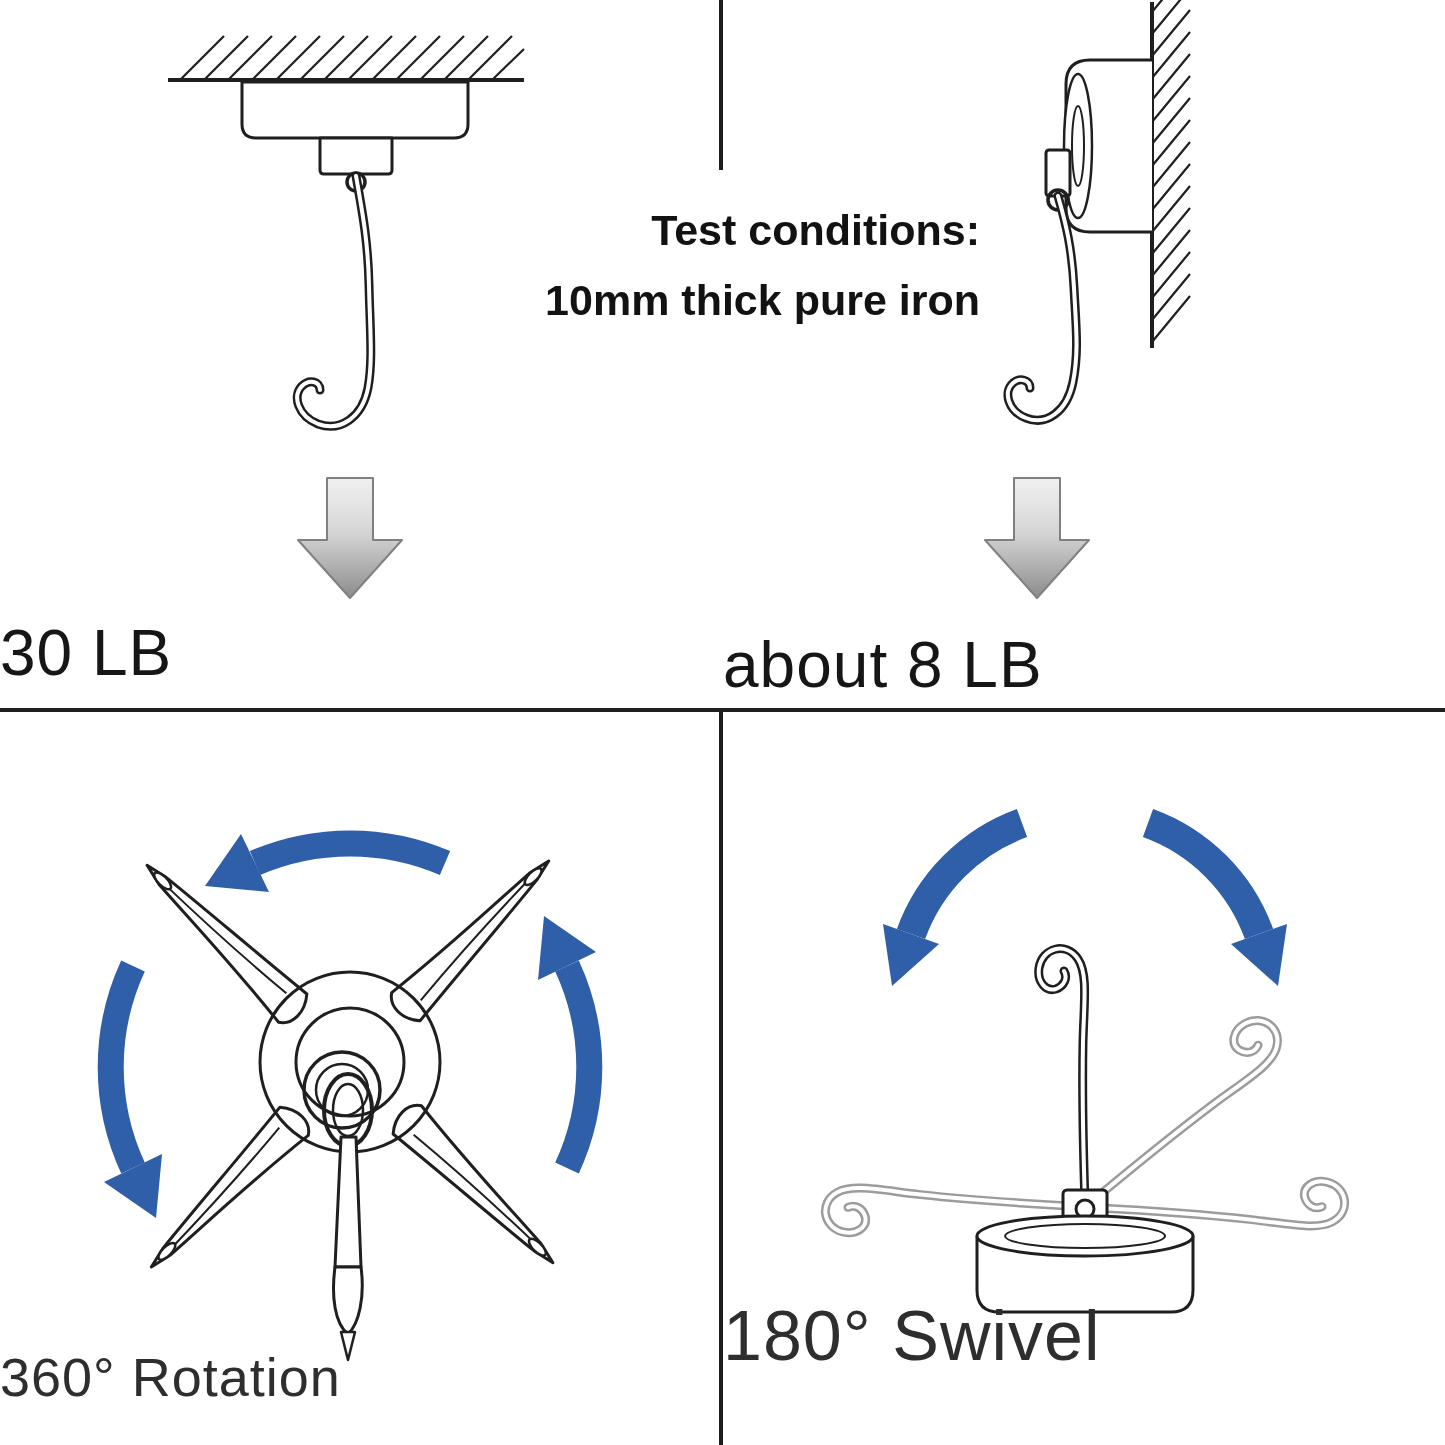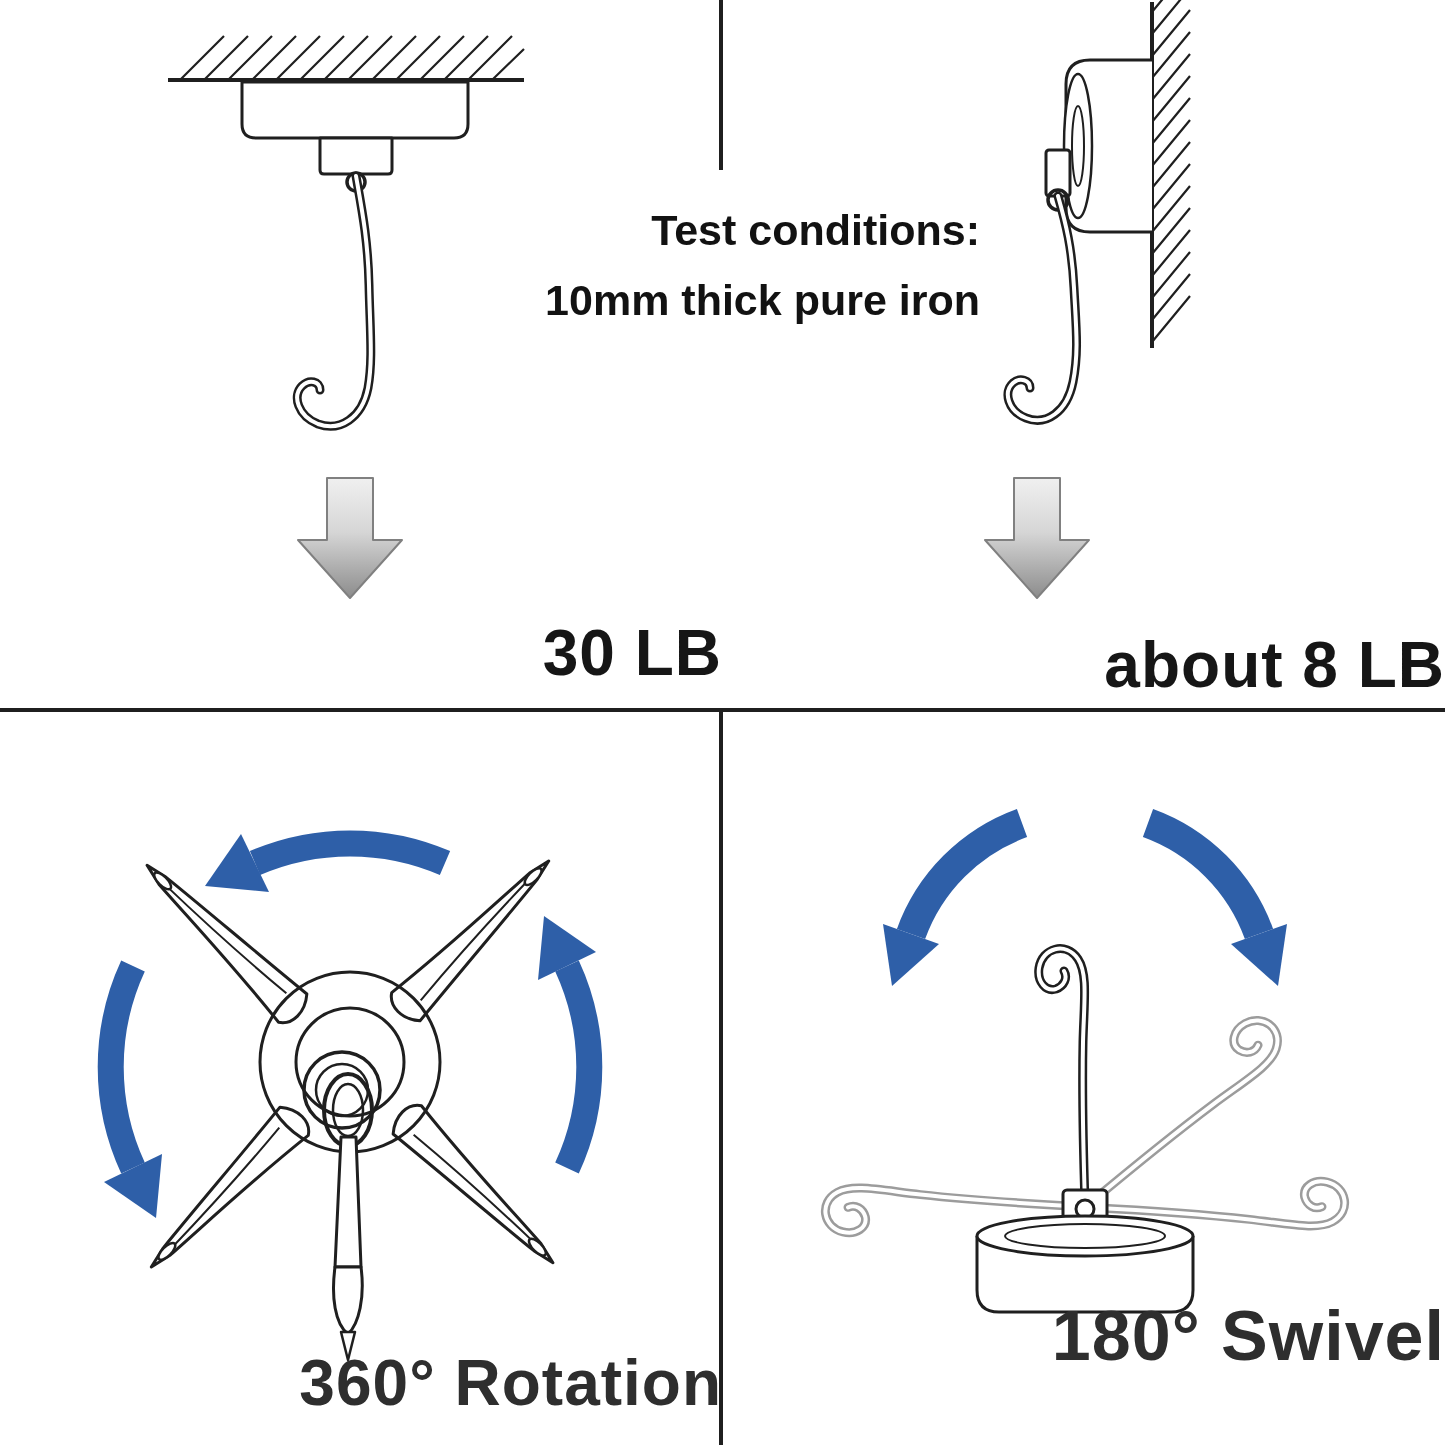--- a/index.html
+++ b/index.html
@@ -12,26 +12,26 @@
   .divider-top-v{left:719px;top:0;width:4px;height:170px;}
   .divider-h{left:0;top:708px;width:1445px;height:4px;}
   .divider-bottom-v{left:719px;top:708px;width:4px;height:737px;}
 
   .test-conditions{
     position:absolute;left:510px;top:196px;width:470px;
     font-size:43px;font-weight:bold;color:#121212;line-height:1.62;
     text-align:right;
   }
   .label{
-    position:absolute;font-weight:bold;text-align:right;color:#161616;
+    position:absolute;font-weight:normal;text-align:left;color:#161616;
     letter-spacing:1px;white-space:nowrap;
   }
   .label-30lb{left:0;width:722px;top:616px;font-size:64px;}
   .label-8lb{left:723px;width:722px;top:616px;font-size:64px;margin-top:12px;}
-  .label-rotation{left:0;width:722px;top:1346px;font-size:64px;color:#2e2e2e;}
+  .label-rotation{left:0;width:722px;top:1346px;font-size:54px;color:#2e2e2e;}
   .label-swivel{left:723px;width:722px;top:1296px;font-size:70px;color:#2e2e2e;}
 
   
   .ink-line{stroke:var(--ink,#1f1f1f);fill:none;}
   .ink-shape{stroke:var(--ink,#1f1f1f);fill:#fff;stroke-linejoin:round;}
   .hatch{stroke:var(--ink,#1f1f1f);stroke-width:2.2;fill:none;}
   .w-out{stroke:var(--ink,#1f1f1f);stroke-width:9;fill:none;stroke-linecap:round;}
   .w-out.gray{stroke:var(--hook-gray,#9c9c9c);}
   .w-in{stroke:#fff;stroke-width:4;fill:none;stroke-linecap:round;}
   .blue-arc{stroke:var(--arrow-blue,#2e5fa8);stroke-width:30;fill:none;}

